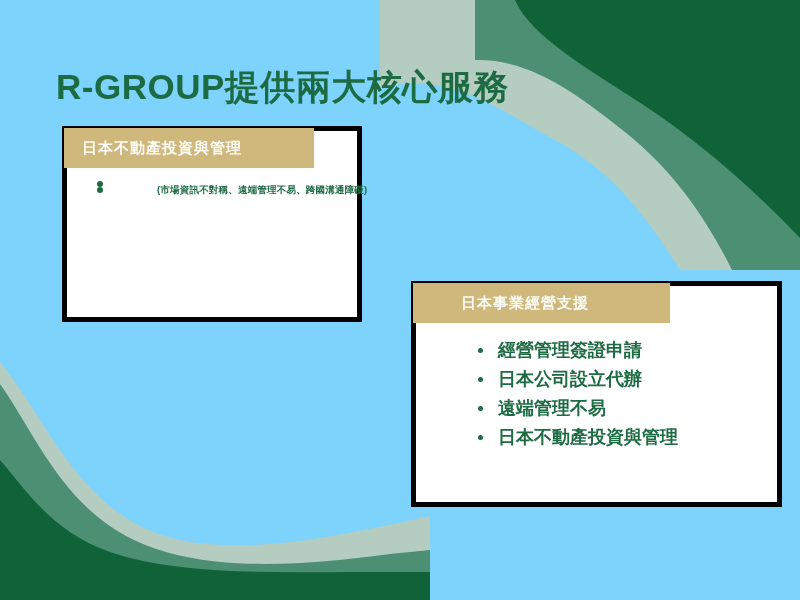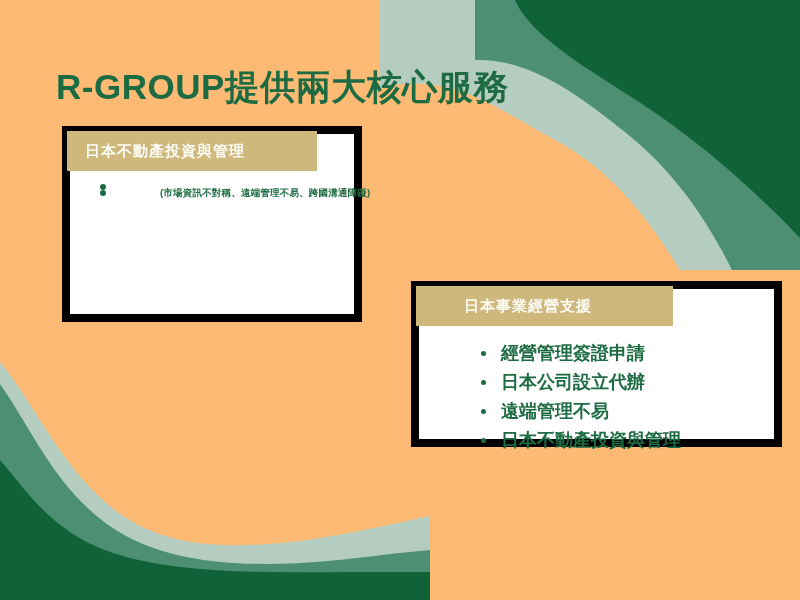--- a/index.html
+++ b/index.html
@@ -10,21 +10,21 @@
     width: 800px;
     height: 600px;
     overflow: hidden;
     font-family: "Liberation Sans", "DejaVu Sans", sans-serif;
     background: #f7f7f2;
   }
   #slide {
     position: relative;
     width: 800px;
     height: 600px;
-    background: #fdba74;
+    background: #7dd3fc;
     overflow: hidden;
   }
   
   .deco-layer {
     position: absolute;
     pointer-events: none;
   }
   #deco-top-right {
     top: 0;
     right: 0;
@@ -52,34 +52,34 @@
     font-weight: bold;
     letter-spacing: 0.5px;
     color: #1d6b42;
     white-space: nowrap;
   }
 
   
   .card {
     position: absolute;
     background: #ffffff;
-    border: 8px solid #000000;
+    border: 5px solid #000000;
     box-sizing: border-box;
   }
   #card-realestate {
     left: 62px;
     top: 126px;
     width: 300px;
     height: 196px;
   }
   #card-business {
     left: 411px;
     top: 281px;
     width: 371px;
-    height: 166px;
+    height: 226px;
     font-family: Liberation Serif, serif;
   }
   .card-header {
     position: absolute;
     left: -3px;
     top: -3px;
     background: #cfb87c;
     color: #fdfcf7;
     font-size: 15px;
     font-weight: bold;

